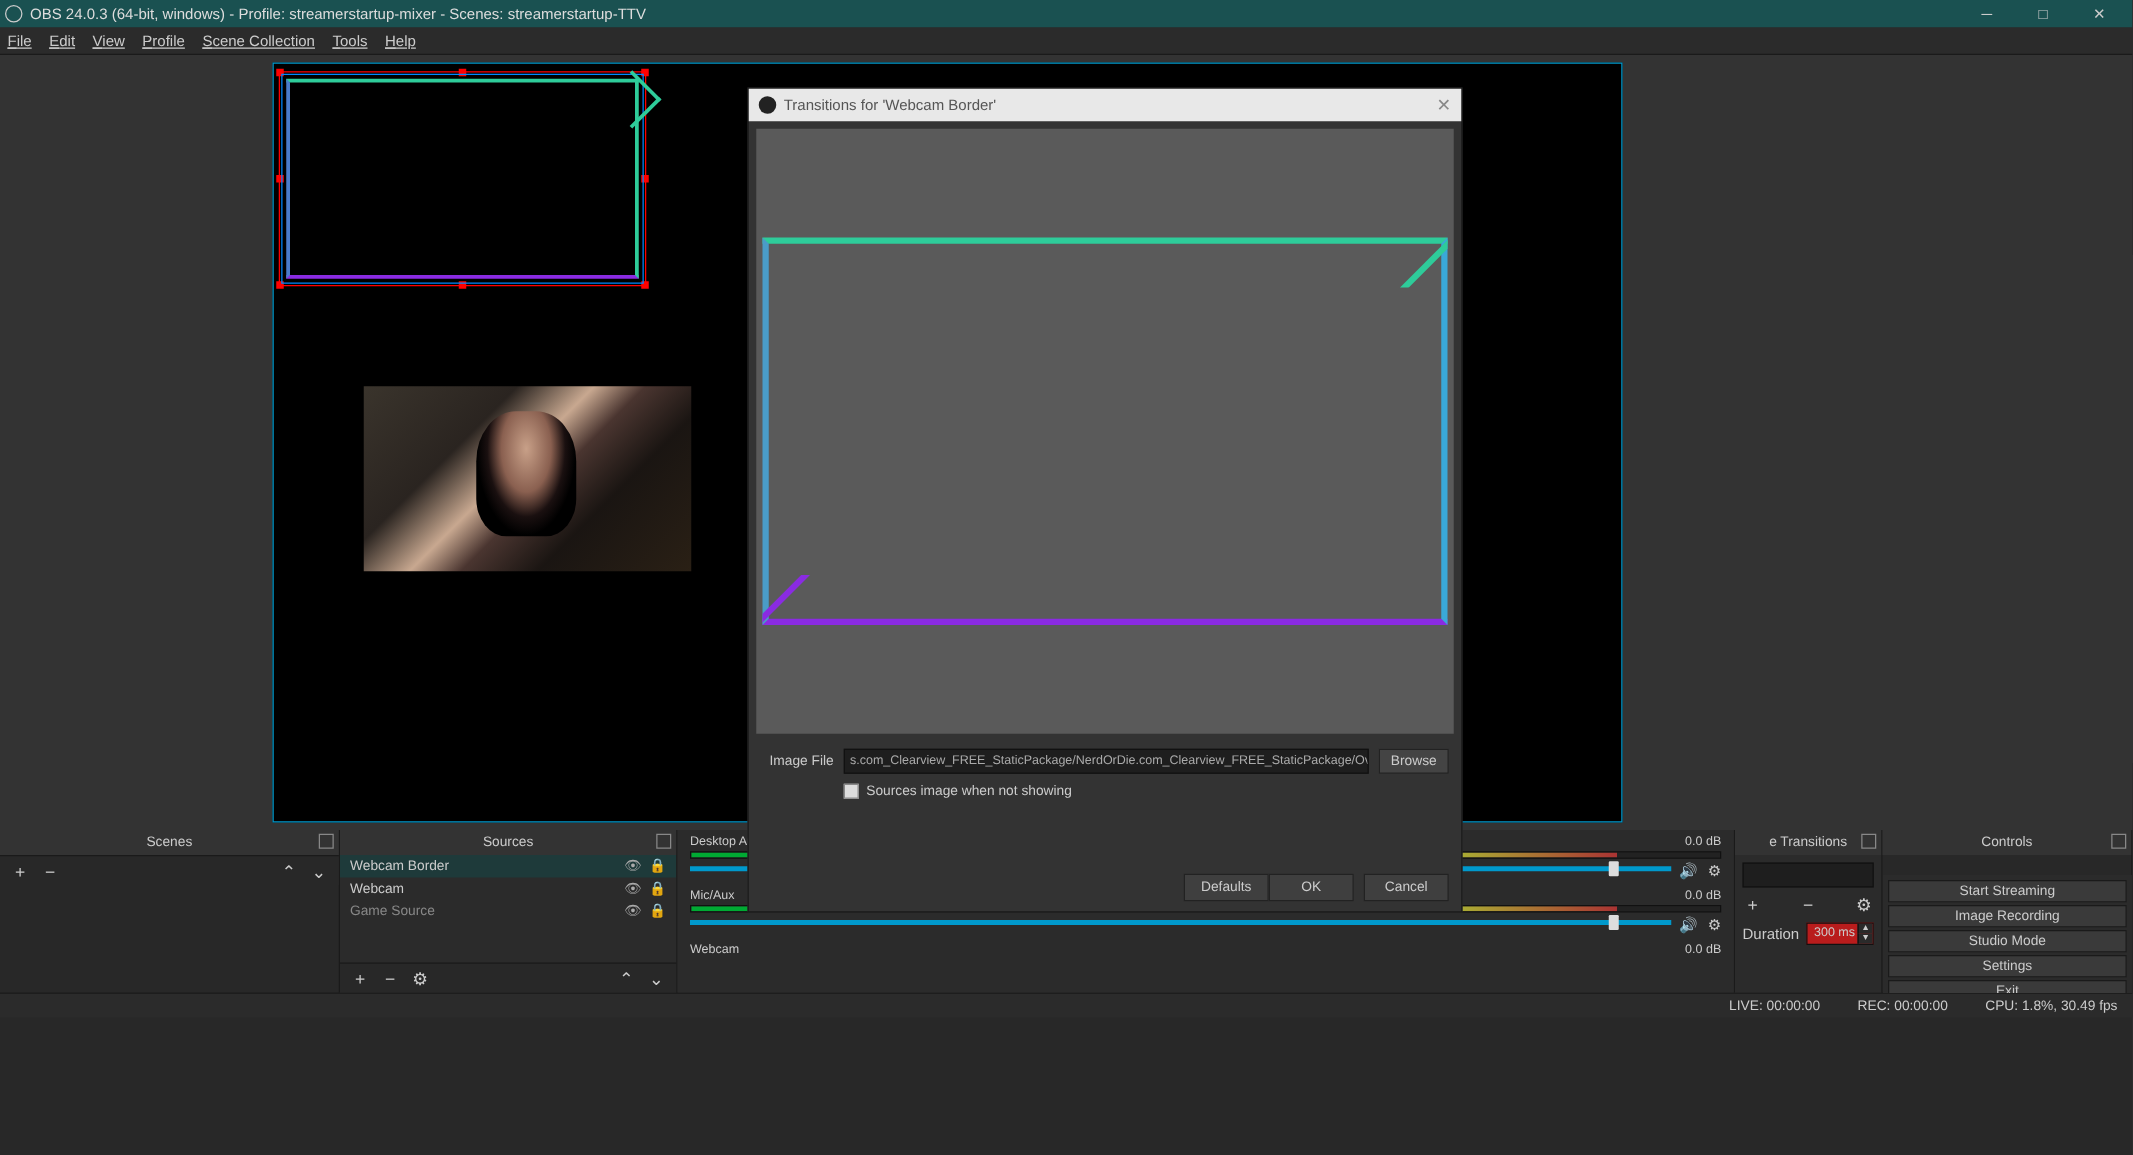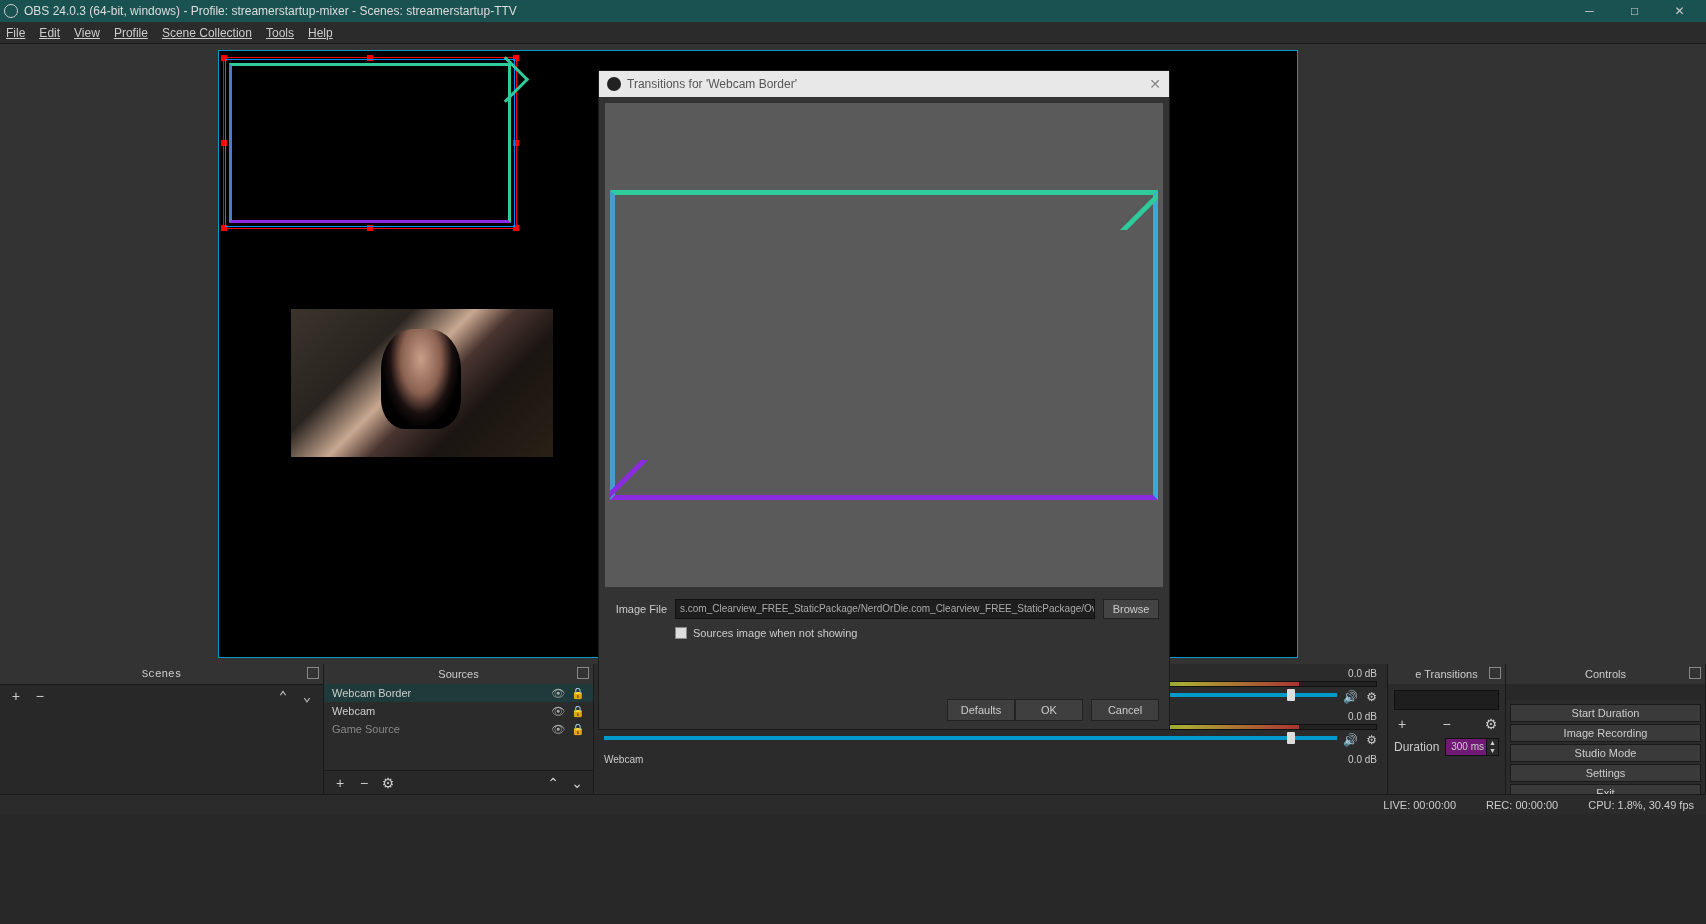--- a/index.html
+++ b/index.html
@@ -150,21 +150,21 @@
   background: linear-gradient(90deg, #0a3 0%, #0a3 60%, #aa3 75%, #a33 90%, #222 90%);
   border: 1px solid #111;
   margin: 2px 0;
 }
 .mixer-slider { height: 4px; background: #0099cc; position: relative; margin: 4px 0 8px; }
 .mixer-thumb { position: absolute; right: 42px; top: -4px; width: 8px; height: 12px; background: #ddd; border-radius: 1px; }
 .mixer-ctl { display: inline-flex; gap: 8px; color: #ccc; }
 .trans-panel .body-inner { padding: 6px; display: flex; flex-direction: column; gap: 6px; }
 .trans-select { height: 20px; background: #1e1e1e; border: 1px solid #111; }
 .trans-row { display: flex; align-items: center; justify-content: space-between; gap: 6px; }
-.spin { width: 60px; height: 18px; background: #701a75; border: 1px solid #111; color: #ccc; font-size: 10px; text-align: right; padding-right: 14px; line-height: 16px; position: relative; }
+.spin { width: 60px; height: 18px; background: #b91c1c; border: 1px solid #111; color: #ccc; font-size: 10px; text-align: right; padding-right: 14px; line-height: 16px; position: relative; }
 .spin-arrows { position: absolute; right: 0; top: 0; bottom: 0; width: 12px; display: flex; flex-direction: column; }
 .spin-arrows span { flex:1; font-size: 7px; text-align: center; line-height: 8px; background: #2a2a2a; border-left: 1px solid #111; }
 .controls-panel .body-inner { padding: 4px; display: flex; flex-direction: column; gap: 2px; }
 .ctl-btn { height: 18px; background: #3a3a3a; border: 1px solid #1a1a1a; color: #ccc; font-size: 11px; text-align: center; line-height: 16px; cursor: pointer; }
 .statusbar {
   height: 20px;
   background: #2b2b2b;
   display: flex;
   align-items: center;
   justify-content: flex-end;
@@ -231,21 +231,21 @@
 .check-row { display: flex; align-items: center; gap: 6px; padding-left: 66px; }
 .checkbox { width: 12px; height: 12px; background: #ddd; border: 1px solid #888; }
 .dialog-buttons {
   margin-top: auto;
   padding: 8px 10px;
   display: flex;
   justify-content: flex-end;
 }
 .dlg-btn-group { display: flex; gap: 8px; border-radius: 10px; }
 .dlg-btn { min-width: 68px; height: 22px; background: #3f3f3f; border: 1px solid #222; color: #ccc; font-size: 11px; line-height: 20px; text-align: center; cursor: pointer; }
-.scenes-panel { width: 324px; font-family: Liberation Mono, monospace; }
+.scenes-panel { width: 272px; }
 .sources-panel { width: 270px; }
 .mixer-panel { flex: 1; }
 .trans-panel { width: 118px; }
 .controls-panel { width: 200px; gap: 16px; }
 </style>
 </head>
 <body>
 
 <div class="titlebar">
   <div class="titlebar-left">
@@ -410,21 +410,21 @@
       </div>
     </div>
   </div>
 
   <div class="panel controls-panel">
     <div class="panel-header">
       <span>Controls</span>
       <span class="pop"></span>
     </div>
     <div class="panel-body body-inner">
-      <div class="ctl-btn">Start Duration</div>
+      <div class="ctl-btn">Start Streaming</div>
       <div class="ctl-btn">Image Recording</div>
       <div class="ctl-btn">Studio Mode</div>
       <div class="ctl-btn">Settings</div>
       <div class="ctl-btn">Exit</div>
     </div>
   </div>
 </div>
 
 <div class="statusbar">
   <span>LIVE: 00:00:00</span>

